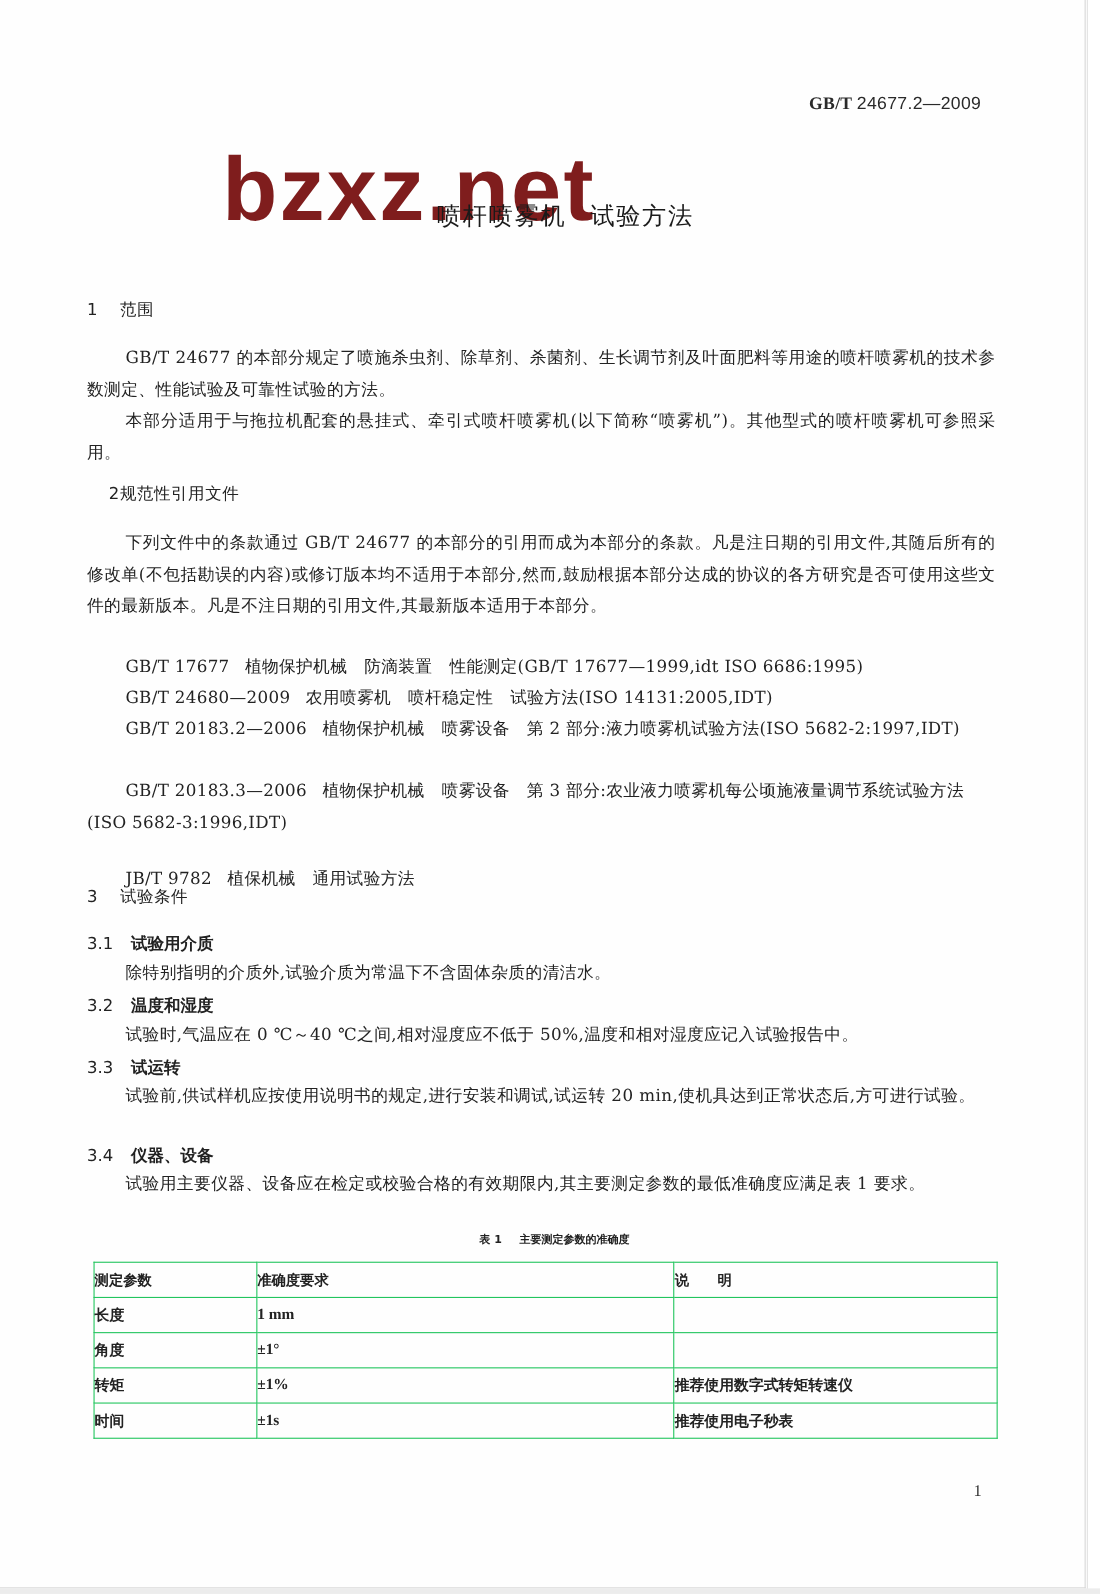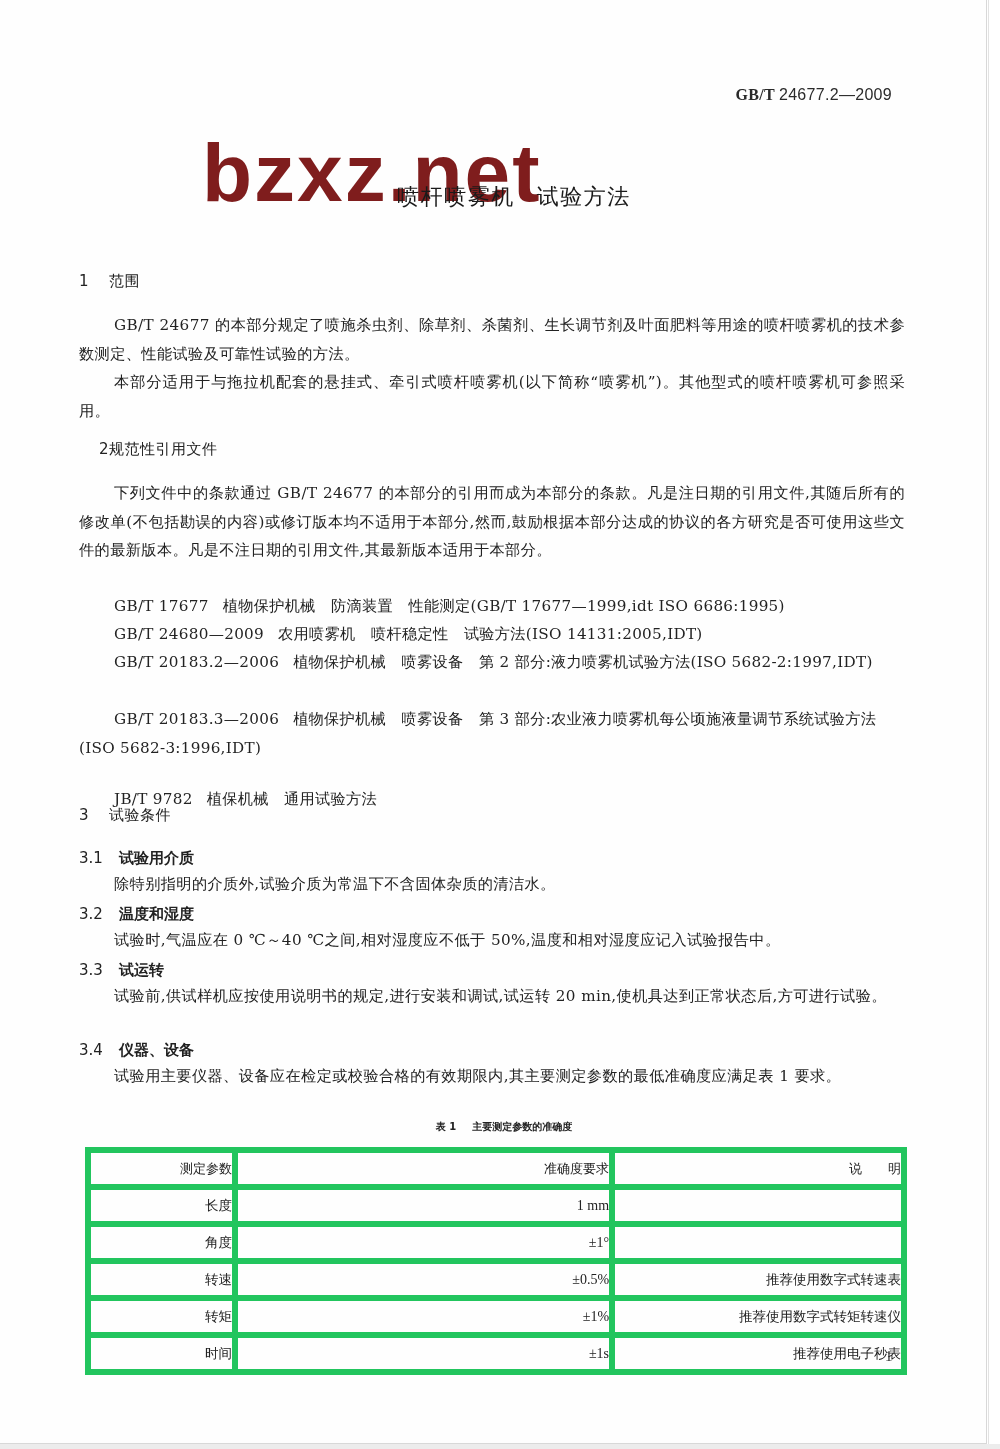--- a/index.html
+++ b/index.html
@@ -131,25 +131,25 @@
     position: absolute;
     left: 85px;
     top: 1147px;
     width: 822px;
     border-collapse: collapse;
     border: 1.5px solid #333;
     font-size: 13.5px;
     color: #222;
   }
   table.acc th, table.acc td {
-    border: 6px solid #22c55e;
+    border: 1px solid #22c55e;
     height: 31px;
     padding: 0;
-    text-align: right;
-    font-weight: normal;
+    text-align: left;
+    font-weight: bold;
     vertical-align: middle;
   }
   table.acc th { height: 31px; font-family: "DejaVu Sans", sans-serif; font-size: 13px; }
   table.acc td.p { font-family: "DejaVu Sans", sans-serif; font-size: 13.5px; }
   table.acc td.note { font-family: "DejaVu Sans", sans-serif; font-size: 13.5px; }
   table.acc td.v { font-family: "Liberation Serif", serif; font-size: 14px; }
   .page-number {
     position: absolute;
     left: 885px;
     top: 1348px;
@@ -249,25 +249,20 @@
       <td class="p">长度</td>
       <td class="v">1 mm</td>
       <td class="note"></td>
     </tr>
     <tr>
       <td class="p">角度</td>
       <td class="v">±1°</td>
       <td class="note"></td>
     </tr>
     <tr>
-      <td class="p">转速</td>
-      <td class="v">±0.5%</td>
-      <td class="note">推荐使用数字式转速表</td>
-    </tr>
-    <tr>
       <td class="p">转矩</td>
       <td class="v">±1%</td>
       <td class="note">推荐使用数字式转矩转速仪</td>
     </tr>
     <tr>
       <td class="p">时间</td>
       <td class="v">±1s</td>
       <td class="note">推荐使用电子秒表</td>
     </tr>
   </tbody>

